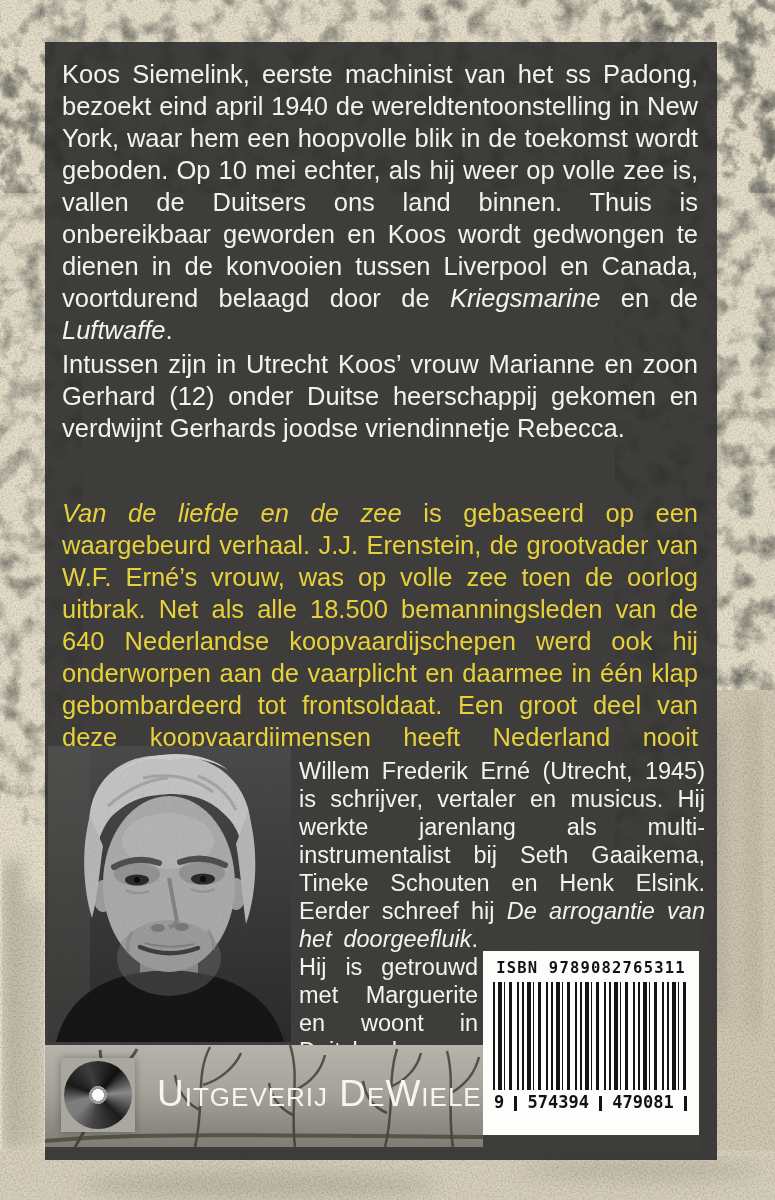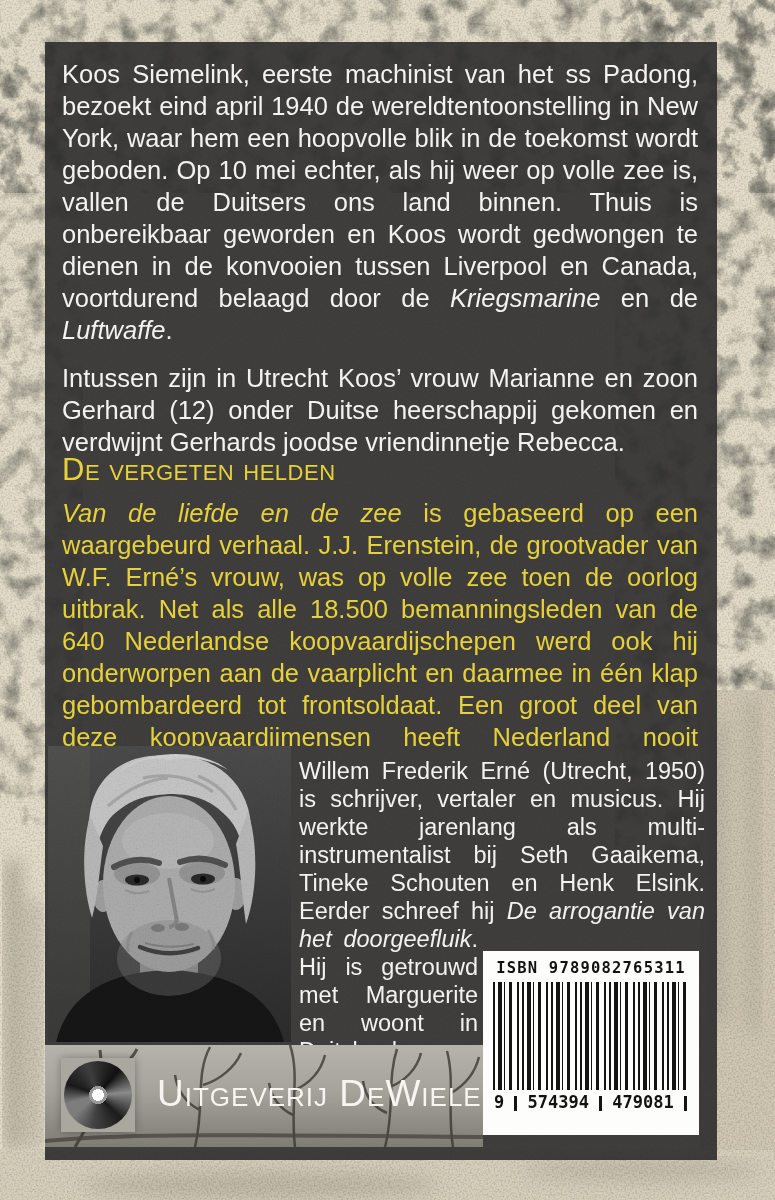--- a/index.html
+++ b/index.html
@@ -13,21 +13,21 @@
     background:rgba(44,44,44,0.9);
   }
   .para{
     position:absolute;left:62px;width:636px;margin:0;
     color:var(--text-white,#f3f2ee);
     font-size:25.5px;line-height:32px;text-align:justify;
     hyphens:auto;-webkit-hyphens:auto;
   }
   .para .it, .bio .it{font-style:italic;}
   .p1{top:58px;}
-  .p2{top:348px;margin-top:14px;}
+  .p2{top:348px;}
   .heading{
     position:absolute;left:62px;top:452px;margin:0;
     color:var(--accent-yellow,#e7d13a);
     font-variant:small-caps;font-weight:400;font-size:31px;letter-spacing:.5px;
   }
   .ybody{top:497px;color:var(--accent-yellow,#e7d13a);}
   .photo{
     position:absolute;left:48px;top:746px;width:243px;height:296px;overflow:hidden;
   }
   .photo svg{display:block;width:100%;height:100%;}
@@ -130,21 +130,20 @@
 
     <rect width="775" height="1200" filter="url(#grain)" opacity="0.3"></rect>
   </svg>
 
   <div class="overlay"></div>
 
   <p class="para p1" lang="nl"><span>Koos Siemelink, eerste machinist van het ss Padong, bezoekt eind april 1940 de wereldtentoonstelling in New York, waar hem een hoopvolle blik in de toekomst wordt geboden. Op 10 mei echter, als hij weer op volle zee is, vallen de Duitsers ons land binnen. Thuis is onbereikbaar geworden en Koos wordt gedwongen te dienen in de konvooien tussen Liverpool en Canada, voortdurend belaagd door de </span><span class="it">Kriegsmarine</span><span> en de </span><span class="it">Luftwaffe</span><span>.</span></p>
 
   <p class="para p2" lang="nl">Intussen zijn in Utrecht Koos’ vrouw Marianne en zoon Gerhard (12) onder Duitse heerschappij gekomen en verdwijnt Gerhards joodse vriendinnetje Rebecca.</p>
 
-  <h2 class="heading">De vergeten helden</h2>
 
   <p class="para ybody" lang="nl"><span class="it">Van de liefde en de zee</span><span> is gebaseerd op een waargebeurd verhaal. J.J. Erenstein, de grootvader van W.F. Erné’s vrouw, was op volle zee toen de oorlog uitbrak. Net als alle 18.500 bemanningsleden van de 640 Nederlandse koopvaardijschepen werd ook hij onderworpen aan de vaarplicht en daarmee in één klap gebombardeerd tot frontsoldaat. Een groot deel van deze koopvaardijmensen heeft Nederland nooit teruggezien.</span></p>
 
   <div class="photo">
     <svg viewBox="0 0 243 296">
       <defs>
         <linearGradient id="pbg" x1="0" y1="0" x2="0" y2="1">
           <stop offset="0" stop-color="#4a4a4a"></stop>
             <stop offset="1" stop-color="#2b2b2b"></stop>
         </linearGradient>
@@ -190,21 +189,21 @@
       <path d="M42,70 C33,102 35,142 44,172 C50,150 52,120 55,100 Z" fill="#b5b5b5"></path>
       <path d="M200,66 C211,100 209,148 198,178 C194,150 192,120 188,98 Z" fill="#b5b5b5"></path>
       <path d="M60,60 q30,-26 60,-28 M95,32 q40,-8 70,14 M150,30 q26,10 38,34" stroke="#8f8f8f" stroke-width="3" fill="none" opacity="0.6"></path>
       <rect width="243" height="296" filter="url(#pgrain)" opacity="0.18"></rect>
     </svg>
   </div>
 
   <div class="bio" lang="nl">
     <span class="sp1"></span>
     <span class="sp2"></span>
-    <span><span>Willem Frederik Erné (Utrecht, 1950) is schrijver, vertaler en musicus. Hij werkte jarenlang als multi-instrumentalist bij Seth Gaaikema, Tineke Schouten en Henk Elsink. Eerder schreef hij </span><span class="it">De arrogantie van het doorgeefluik</span><span>. Hij is getrouwd met Marguerite en woont in Duitsland.</span></span>
+    <span><span>Willem Frederik Erné (Utrecht, 1945) is schrijver, vertaler en musicus. Hij werkte jarenlang als multi-instrumentalist bij Seth Gaaikema, Tineke Schouten en Henk Elsink. Eerder schreef hij </span><span class="it">De arrogantie van het doorgeefluik</span><span>. Hij is getrouwd met Marguerite en woont in Duitsland.</span></span>
   </div>
 
   <div class="barcode">
     <div class="isbn-label">ISBN 9789082765311</div>
     <div class="bars"></div>
     <div class="digits">
       <span>9</span>
       <span class="g"></span>
       <span>574394</span>
       <span class="g"></span>

